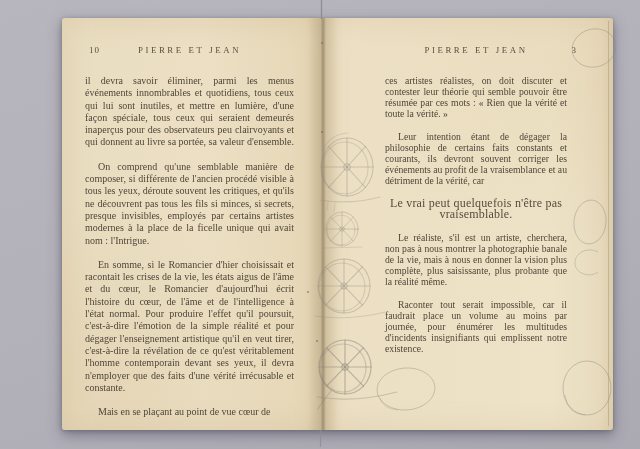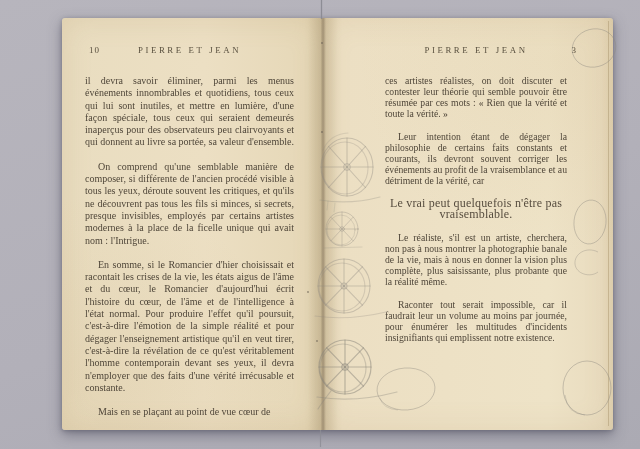--- a/index.html
+++ b/index.html
@@ -95,21 +95,21 @@
   <div class="page right">
     <div class="header">
       <span class="title">PIERRE ET JEAN</span>
       <span class="pagenum">3</span>
     </div>
     <div class="body-text">
       <p class="no-indent">ces artistes réalistes, on doit discuter et contester leur théorie qui semble pouvoir être résumée par ces mots : « Rien que la vérité et toute la vérité. »</p>
       <p>Leur intention étant de dégager la philosophie de certains faits constants et courants, ils devront souvent corriger les événements au profit de la vraisemblance et au détriment de la vérité, car</p>
       <p class="epigraph">Le vrai peut quelquefois n'être pas vraisemblable.</p>
       <p>Le réaliste, s'il est un artiste, cherchera, non pas à nous montrer la photographie banale de la vie, mais à nous en donner la vision plus complète, plus saisissante, plus probante que la réalité même.</p>
-      <p>Raconter tout serait impossible, car il faudrait leur un volume au moins par journée, pour énumérer les multitudes d'incidents insignifiants qui emplissent notre existence.</p>
+      <p>Raconter tout serait impossible, car il faudrait place un volume au moins par journée, pour énumérer les multitudes d'incidents insignifiants qui emplissent notre existence.</p>
     </div>
     <div class="page-edge-line"></div>
   </div>
 
   <div class="gutter-shade"></div>
 </div>
 
 <svg class="sketch-overlay" width="640" height="449" viewBox="0 0 640 449" xmlns="http://www.w3.org/2000/svg">
 
   <g stroke="#898991" stroke-width="1.3" opacity="0.9">

